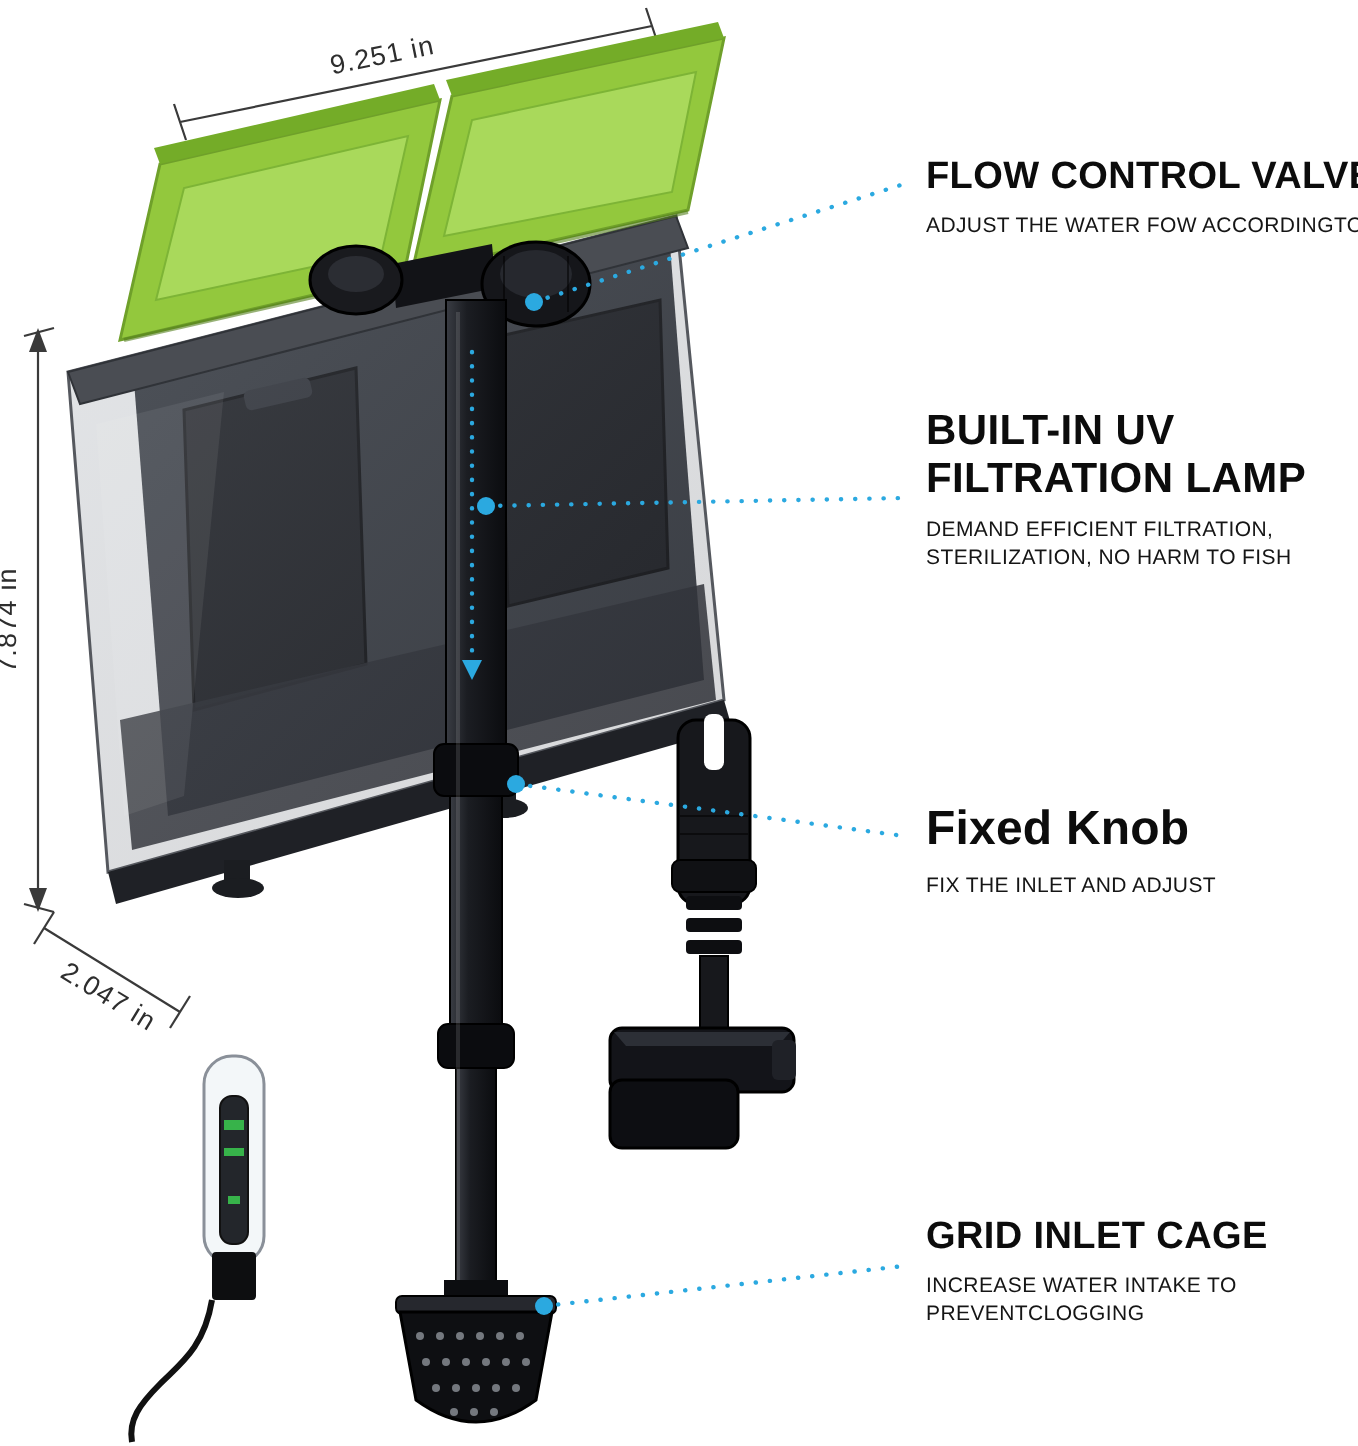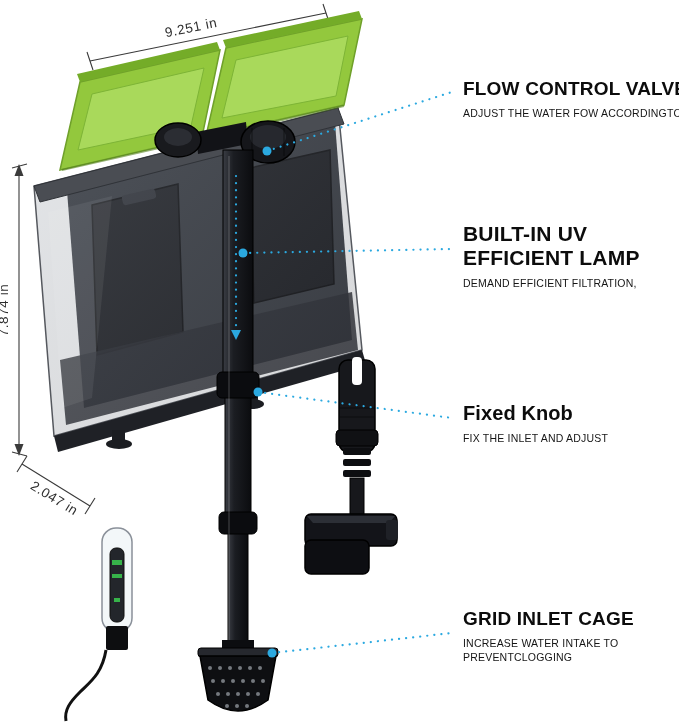--- a/index.html
+++ b/index.html
@@ -7,21 +7,21 @@
     position:relative; width:679px; height:723px; background:#ffffff;
     font-family:"Liberation Sans", sans-serif; overflow:hidden;
   }
   #artwork { position:absolute; left:0; top:0; }
   .callout { position:absolute; left:463px; width:214px; }
   .callout .title {
     font-size:19px; line-height:1.12; font-weight:800; color:#0c0c0c;
     letter-spacing:.2px; white-space:nowrap;
   }
   .callout .title.big { font-size:21px; }
-  .callout .title.mixed { font-size:20px; font-weight:700; letter-spacing:.1px; }
+  .callout .title.mixed { font-size:24px; font-weight:700; letter-spacing:.1px; }
   .callout .desc {
     margin-top:7px; font-size:10.5px; line-height:14px; color:#151515;
     letter-spacing:.2px; white-space:nowrap;
   }
   .callout .desc div { white-space:nowrap; }
   svg text.dim {
     font-family:"Liberation Sans", sans-serif; font-size:13.5px; fill:#2e2e2e;
     letter-spacing:.6px;
   }
 </style>
@@ -196,27 +196,28 @@
   </g>
 </svg>
 
 <div class="callout" style="top:78px">
   <div class="title">FLOW CONTROL VALVE</div>
   <div class="desc">
     <div>ADJUST THE WATER FOW ACCORDINGTO</div>
   </div>
 </div>
 
-<div class="callout" style="top:222px">
+<div class="callout" style="top:204px">
   <div class="title big">
     <div>BUILT-IN UV</div>
-    <div>EFFICIENT LAMP</div>
+    <div>FILTRATION LAMP</div>
   </div>
   <div class="desc">
     <div>DEMAND EFFICIENT FILTRATION,</div>
+    <div>STERILIZATION, NO HARM TO FISH</div>
   </div>
 </div>
 
 <div class="callout" style="top:402px">
   <div class="title mixed">Fixed Knob</div>
   <div class="desc">
     <div>FIX THE INLET AND ADJUST</div>
   </div>
 </div>
 

